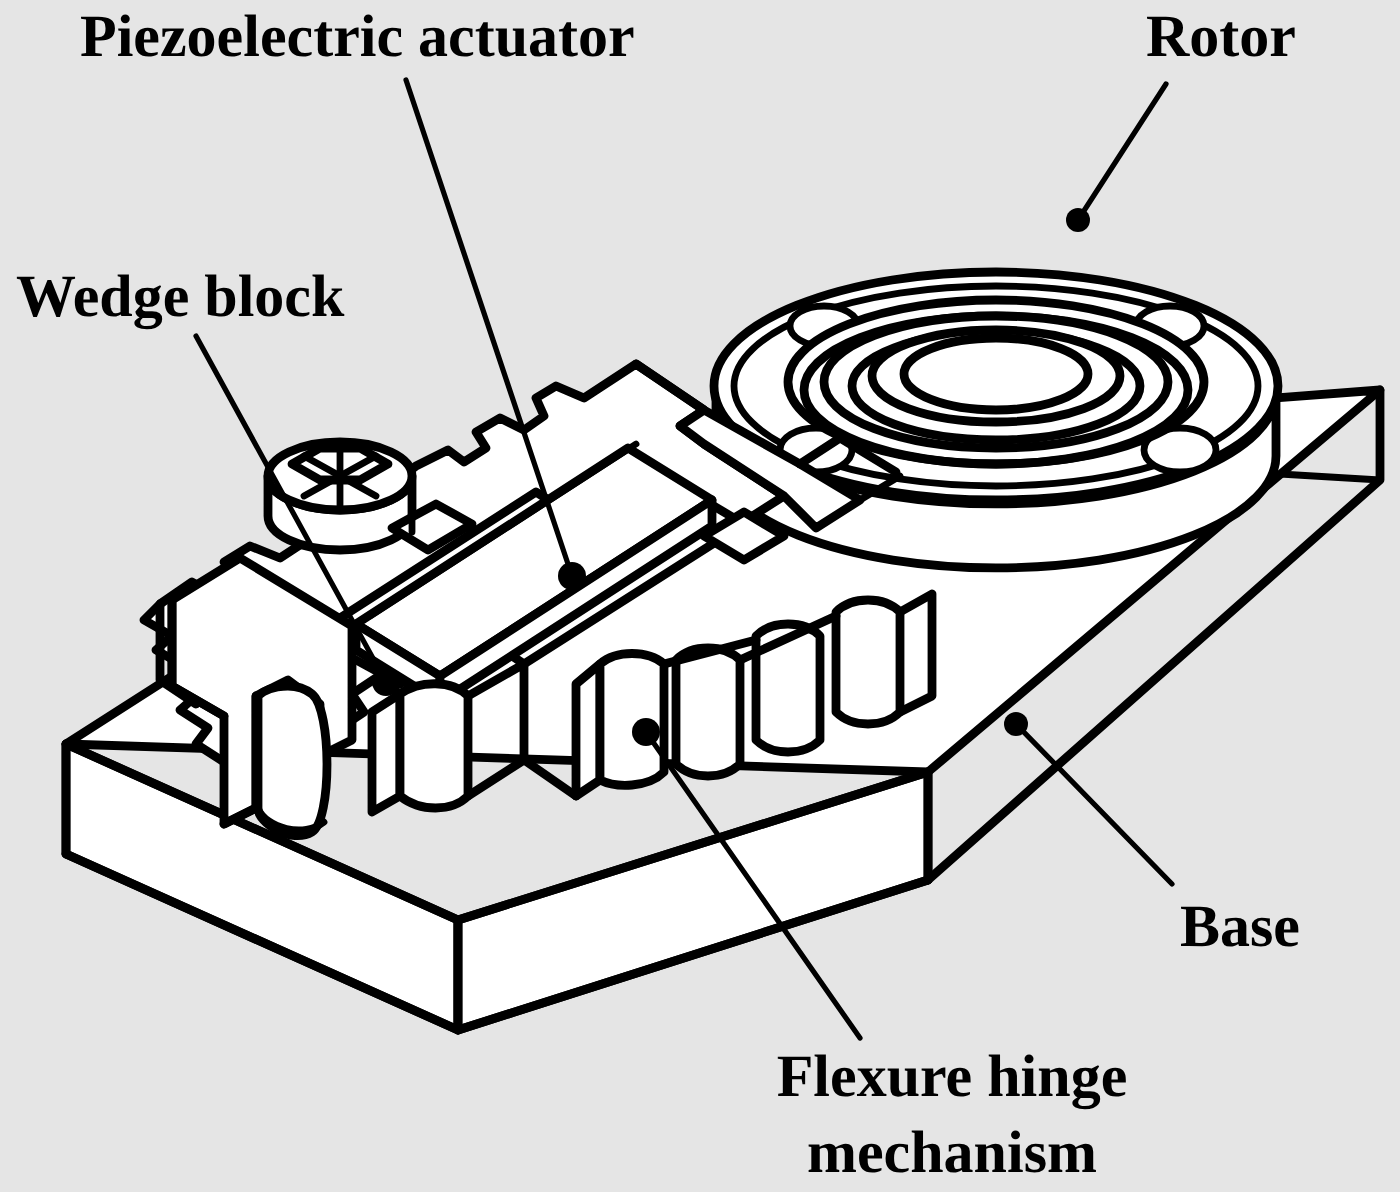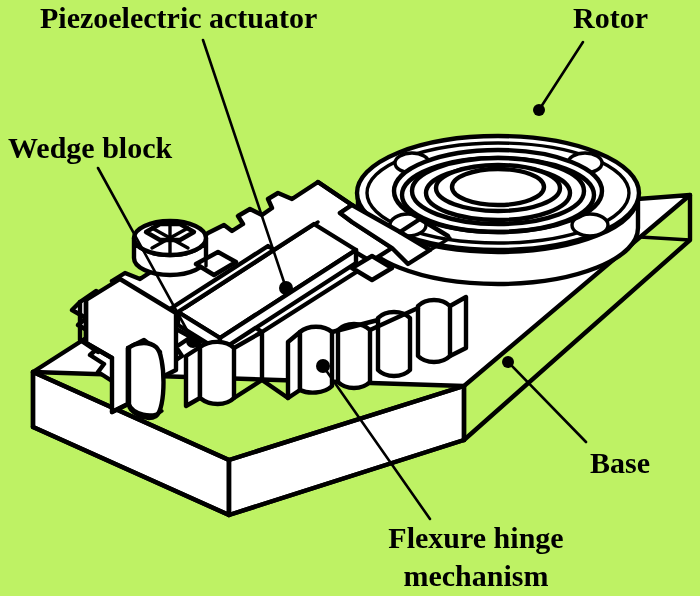--- a/index.html
+++ b/index.html
@@ -11,21 +11,21 @@
   body {
     width: 700px;
     height: 596px;
     overflow: hidden;
     font-family: "Liberation Serif", "DejaVu Serif", serif;
   }
   #figure-root {
     position: relative;
     width: 700px;
     height: 596px;
-    background: #bef264;
+    background: #e5e5e5;
   }
   svg.figure-canvas {
     position: absolute;
     top: 0;
     left: 0;
     width: 700px;
     height: 596px;
     display: block;
   }
   .lbl {

